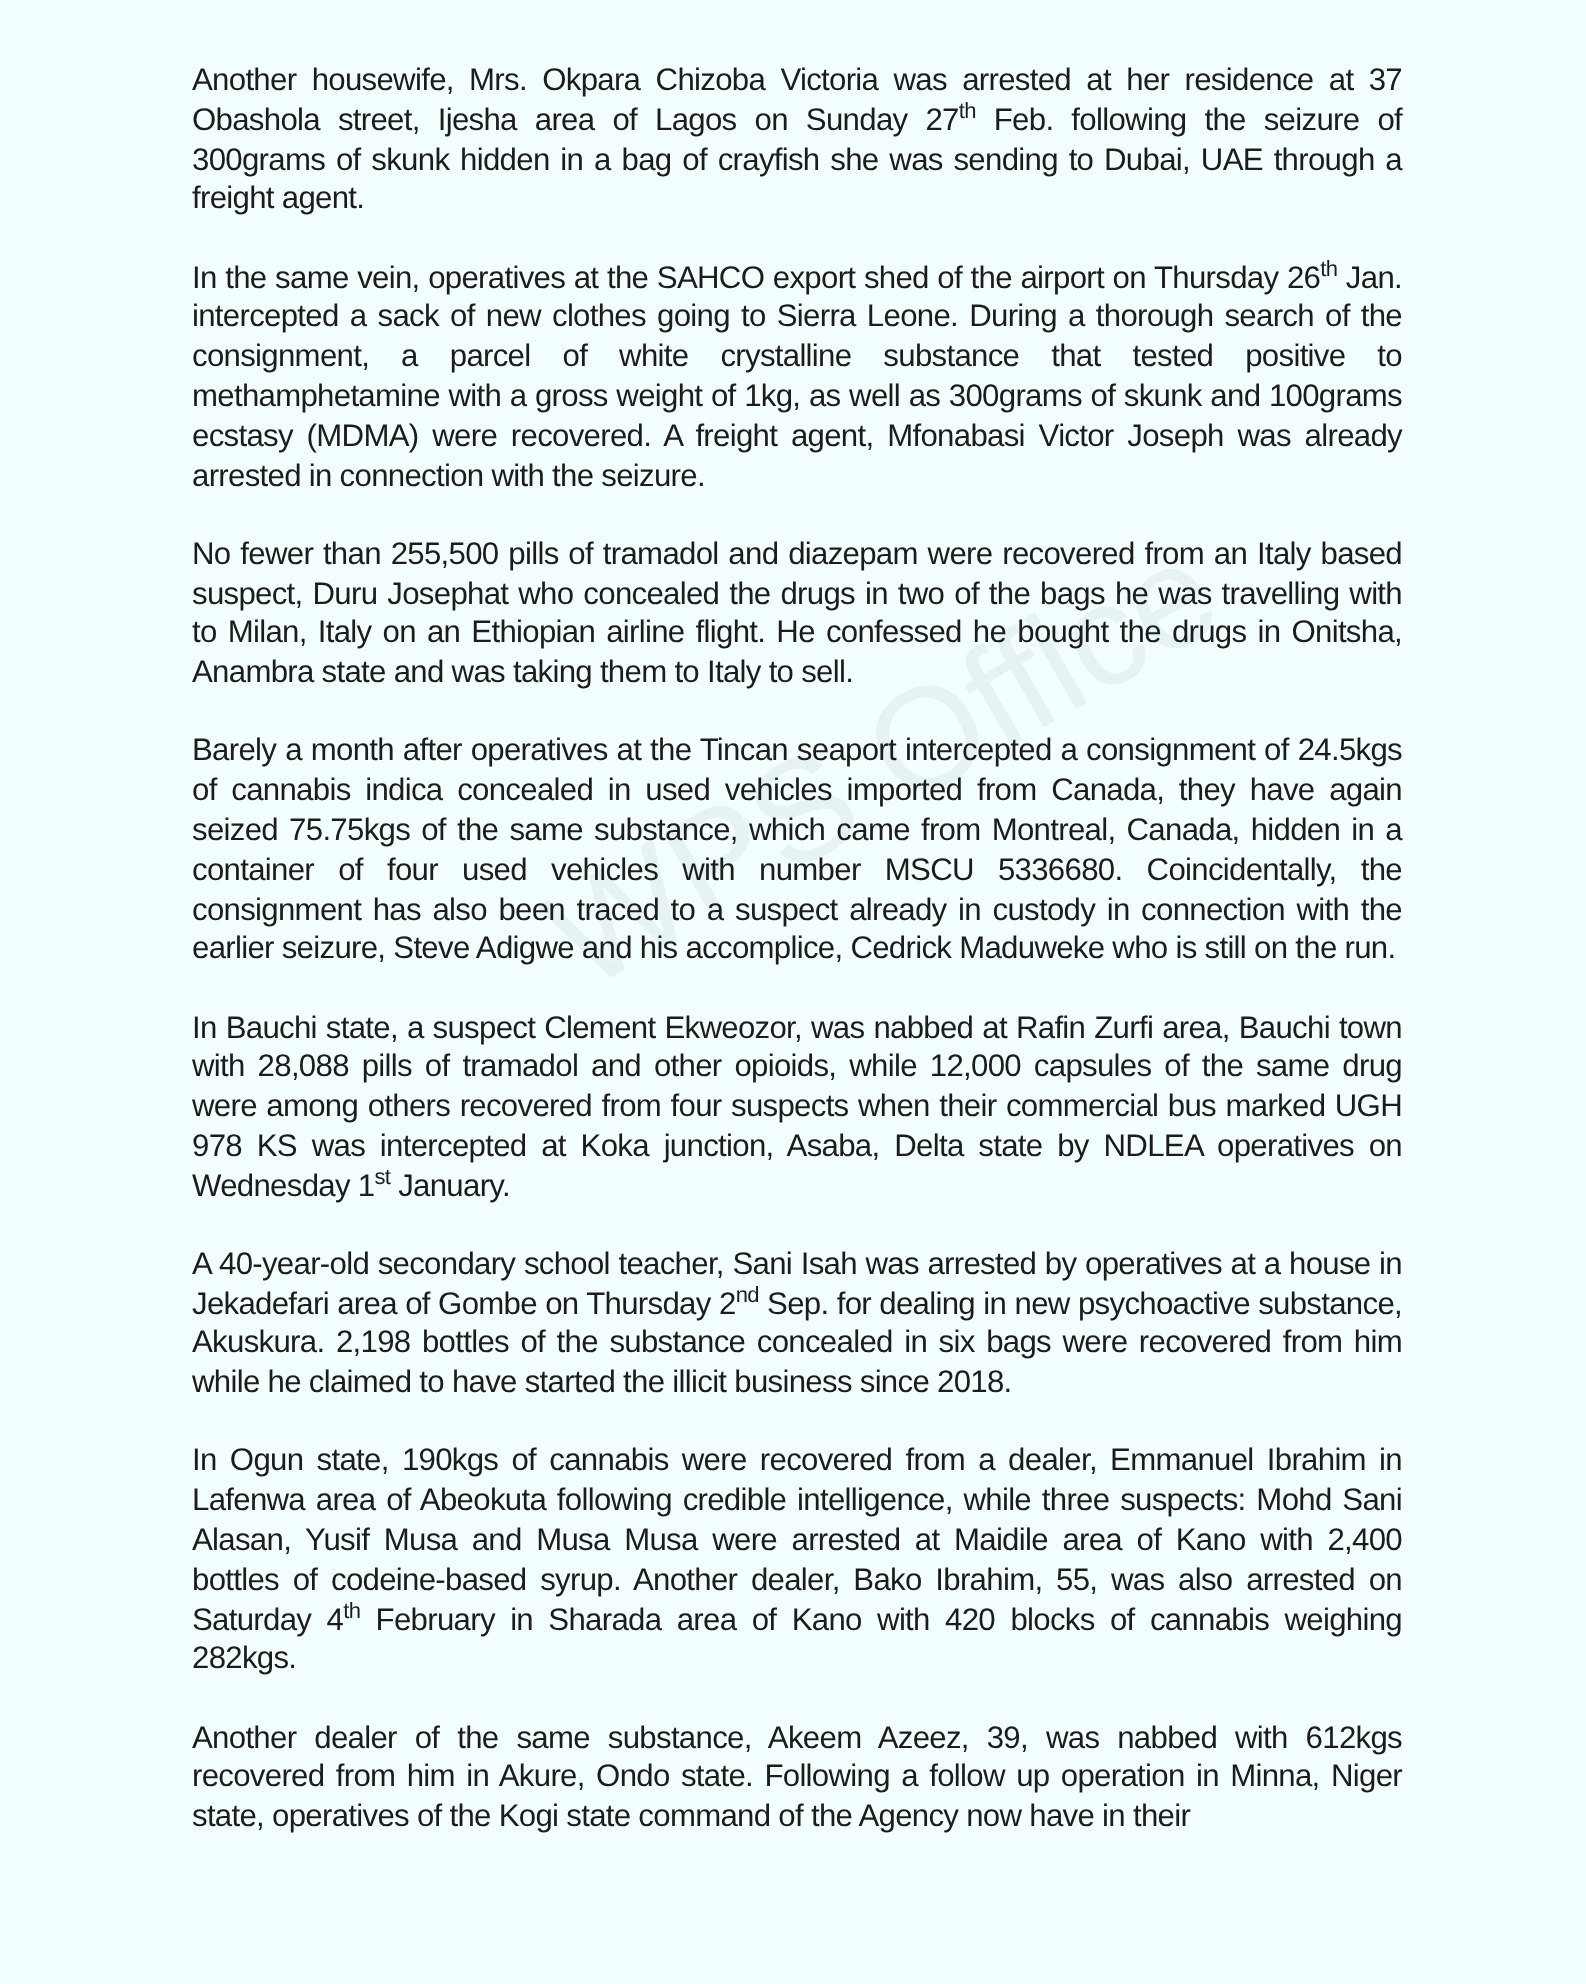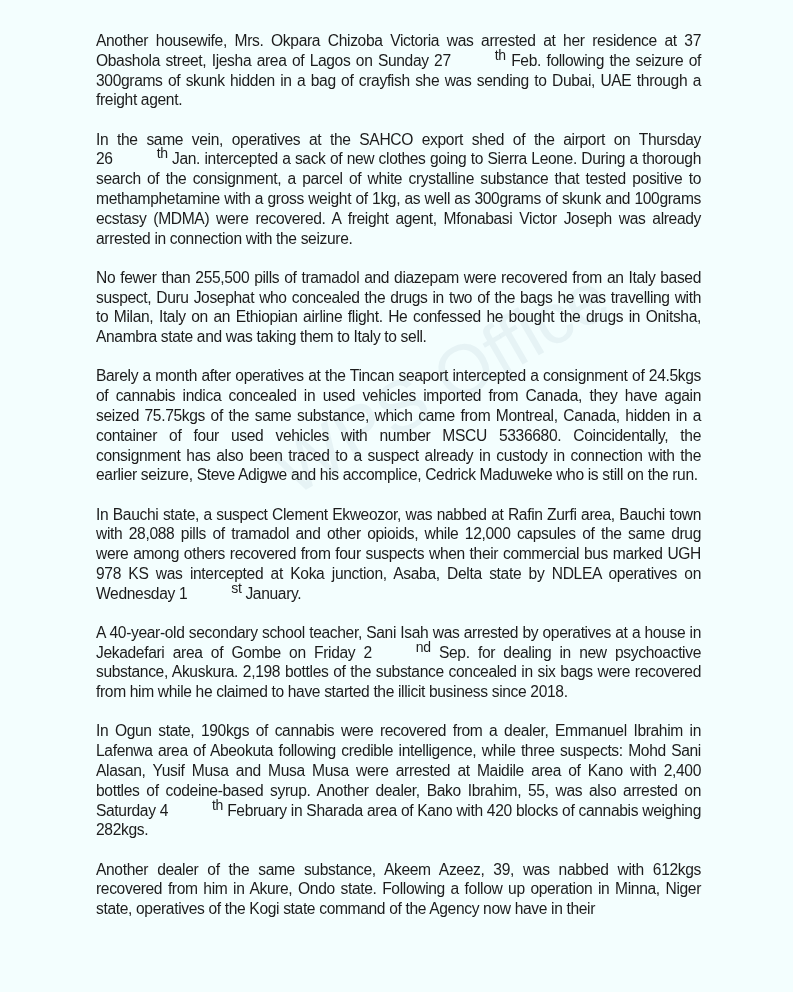--- a/index.html
+++ b/index.html
@@ -24,24 +24,23 @@
   .para {
     margin: 0 0 19.4px 0;
     font-size: 15.6px;
     line-height: 19.8px;
     text-align: justify;
     letter-spacing: -0.35px;
     word-spacing: 0px;
     transform-origin: left top;
   }
   .para sup {
-    font-size: 14px;
+    font-size: 11px;
     line-height: 0;
     vertical-align: 6px;
-    margin-left: 44px;
   }
   .watermark {
     position: absolute;
     left: 260px;
     top: 440px;
     font-family: "Liberation Sans", sans-serif;
     font-size: 72px;
     color: rgba(120, 150, 170, 0.10);
     transform: rotate(-30deg);
     transform-origin: left top;
@@ -53,16 +52,16 @@
 <body>
 
 <div class="watermark">WPS Office</div>
 
 <div class="page">
   <p class="para"><span>Another housewife, Mrs. Okpara Chizoba Victoria was arrested at her residence at 37 Obashola street, Ijesha area of Lagos on Sunday 27</span><sup>th</sup><span> Feb. following the seizure of 300grams of skunk hidden in a bag of crayfish she was sending to Dubai, UAE through a freight agent.</span></p>
   <p class="para"><span>In the same vein, operatives at the SAHCO export shed of the airport on Thursday 26</span><sup>th</sup><span> Jan. intercepted a sack of new clothes going to Sierra Leone. During a thorough search of the consignment, a parcel of white crystalline substance that tested positive to methamphetamine with a gross weight of 1kg, as well as 300grams of skunk and 100grams ecstasy (MDMA) were recovered. A freight agent, Mfonabasi Victor Joseph was already arrested in connection with the seizure.</span></p>
   <p class="para"><span>No fewer than 255,500 pills of tramadol and diazepam were recovered from an Italy based suspect, Duru Josephat who concealed the drugs in two of the bags he was travelling with to Milan, Italy on an Ethiopian airline flight. He confessed he bought the drugs in Onitsha, Anambra state and was taking them to Italy to sell.</span></p>
   <p class="para"><span>Barely a month after operatives at the Tincan seaport intercepted a consignment of 24.5kgs of cannabis indica concealed in used vehicles imported from Canada, they have again seized 75.75kgs of the same substance, which came from Montreal, Canada, hidden in a container of four used vehicles with number MSCU 5336680. Coincidentally, the consignment has also been traced to a suspect already in custody in connection with the earlier seizure, Steve Adigwe and his accomplice, Cedrick Maduweke who is still on the run.</span></p>
   <p class="para"><span>In Bauchi state, a suspect Clement Ekweozor, was nabbed at Rafin Zurfi area, Bauchi town with 28,088 pills of tramadol and other opioids, while 12,000 capsules of the same drug were among others recovered from four suspects when their commercial bus marked UGH 978 KS was intercepted at Koka junction, Asaba, Delta state by NDLEA operatives on Wednesday 1</span><sup>st</sup><span> January.</span></p>
-  <p class="para"><span>A 40-year-old secondary school teacher, Sani Isah was arrested by operatives at a house in Jekadefari area of Gombe on Friday 2</span><sup>nd</sup><span> Sep. for dealing in new psychoactive substance, Akuskura. 2,198 bottles of the substance concealed in six bags were recovered from him while he claimed to have started the illicit business since 2018.</span></p>
+  <p class="para"><span>A 40-year-old secondary school teacher, Sani Isah was arrested by operatives at a house in Jekadefari area of Gombe on Thursday 2</span><sup>nd</sup><span> Sep. for dealing in new psychoactive substance, Akuskura. 2,198 bottles of the substance concealed in six bags were recovered from him while he claimed to have started the illicit business since 2018.</span></p>
   <p class="para"><span>In Ogun state, 190kgs of cannabis were recovered from a dealer, Emmanuel Ibrahim in Lafenwa area of Abeokuta following credible intelligence, while three suspects: Mohd Sani Alasan, Yusif Musa and Musa Musa were arrested at Maidile area of Kano with 2,400 bottles of codeine-based syrup. Another dealer, Bako Ibrahim, 55, was also arrested on Saturday 4</span><sup>th</sup><span> February in Sharada area of Kano with 420 blocks of cannabis weighing 282kgs.</span></p>
   <p class="para"><span>Another dealer of the same substance, Akeem Azeez, 39, was nabbed with 612kgs recovered from him in Akure, Ondo state. Following a follow up operation in Minna, Niger state, operatives of the Kogi state command of the Agency now have in their</span></p>
 </div>
 
 </body></html>

